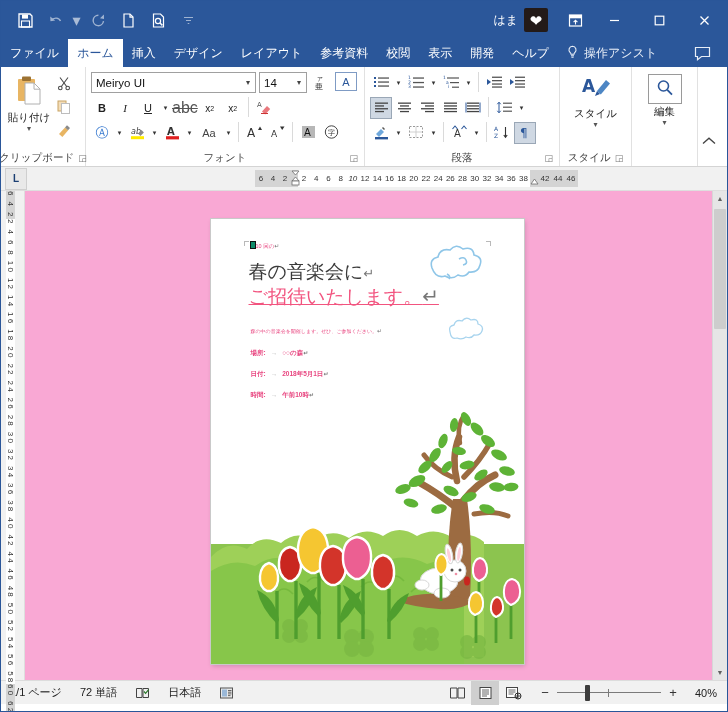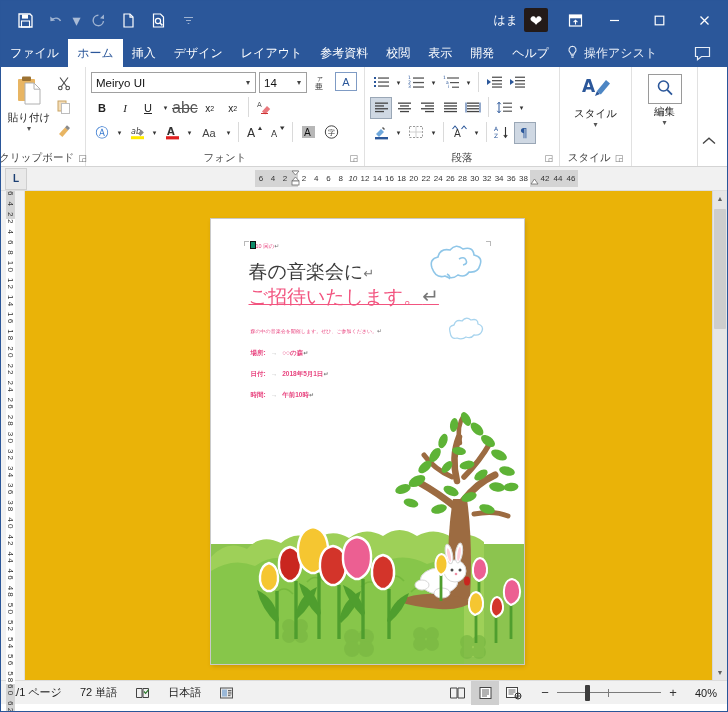--- a/index.html
+++ b/index.html
@@ -190,21 +190,21 @@
     width: 24px; background:#f1f1f1; position:relative; border-right:1px solid #dedede;
   }
   .vr-strip {
     position:absolute; left:5px; top:0px; width:14px;
     font-size:8px; color:#333;
   }
   .vr-seg { writing-mode: vertical-rl; text-orientation: mixed; display:block; }
   .vr-gray { background:#d4d4d4; }
   .vr-white { background:#ffffff; }
 
-  .canvas { flex:1; position:relative; background:#eab308; overflow:hidden;}
+  .canvas { flex:1; position:relative; background:#f9a8d4; overflow:hidden;}
   .page {
     position:absolute; left:calc(50% - 158px); top:28px;
     width: 313px; height: 445px;
     background:#ffffff;
     box-shadow: 0 0 0 1px #c9c9c9, 1px 2px 5px rgba(0,0,0,.18);
   }
   .vscroll {
     width: 15px; background:#e6e6e6; border-left:1px solid #d7d7d7; position:relative;
   }
   .vs-up, .vs-down {

